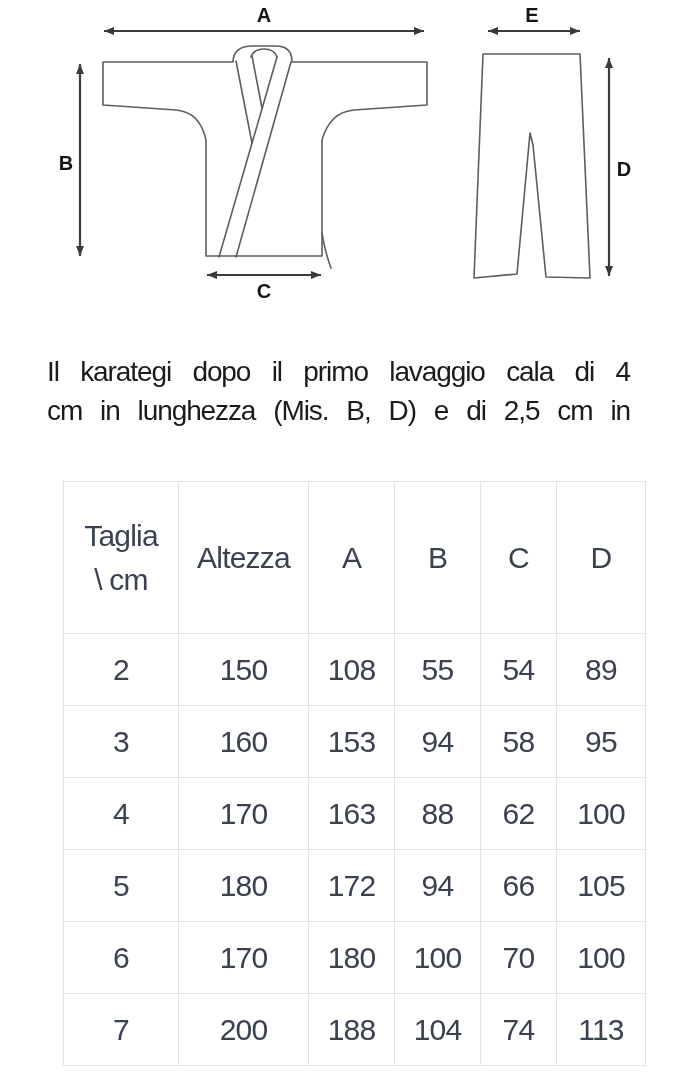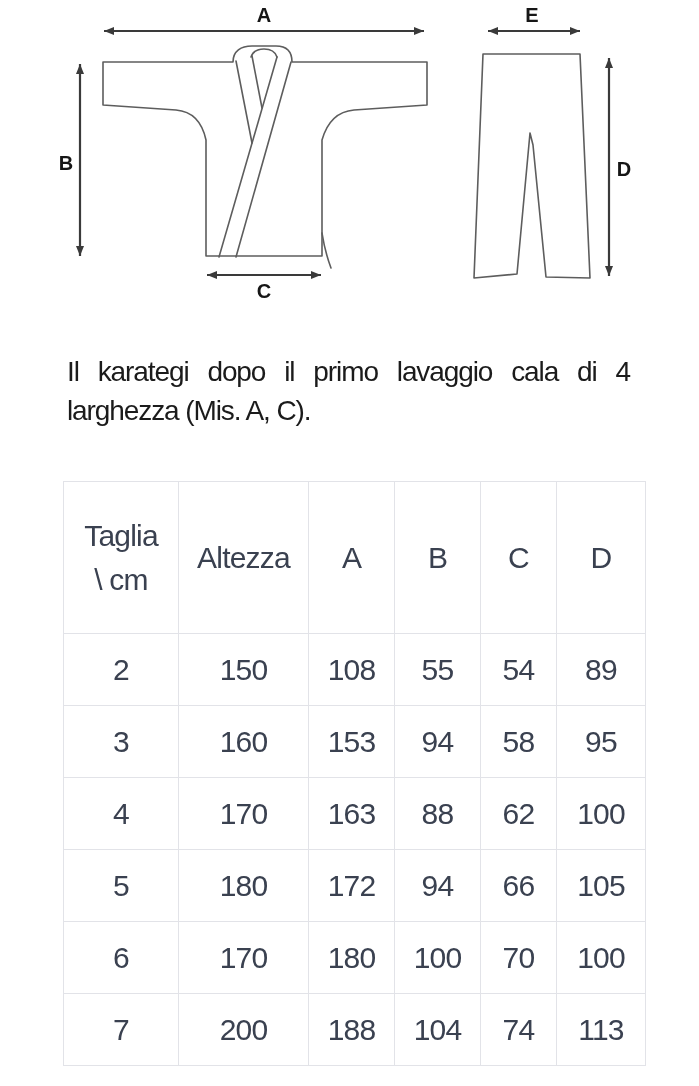--- a/index.html
+++ b/index.html
@@ -7,21 +7,21 @@
     width:699px;height:1086px;overflow:hidden;
     font-family:"Liberation Sans",sans-serif;
     -webkit-font-smoothing:antialiased;
   }
   .diagram{display:block;}
   .garment{fill:#ffffff;stroke:#5d5d5d;stroke-width:1.6;stroke-linejoin:round;}
   .gline{fill:none;stroke:#5d5d5d;stroke-width:1.6;stroke-linecap:round;}
   .marrow{stroke:#3a3a3a;stroke-width:2.2;}
   .mlabel{font-family:"Liberation Sans",sans-serif;font-size:20px;font-weight:bold;fill:#161616;text-anchor:middle;}
   .note{
-    margin:42px 69px 0 67px;
+    margin:42px 69px 0 47px;
     font-size:28px;line-height:39px;letter-spacing:-1.1px;
     color:#1b1b1b;
   }
   .note .jline{display:block;text-align:justify;text-align-last:justify;}
   .note .lline{display:block;text-align:left;}
   table.size{
     border-collapse:collapse;table-layout:fixed;
     margin:51px 0 0 63px;width:582px;
     color:#3a4150;font-size:30px;letter-spacing:-0.8px;
   }
@@ -68,21 +68,21 @@
     <text class="mlabel" x="264" y="22">A</text>
     <text class="mlabel" x="532" y="22">E</text>
     <text class="mlabel" x="66" y="170">B</text>
     <text class="mlabel" x="624" y="176">D</text>
     <text class="mlabel" x="264" y="298">C</text>
   </g>
 </svg>
 
 <p class="note">
   <span class="jline">Il karategi dopo il primo lavaggio cala di 4</span>
-  <span class="lline">larghezza (Mis. A, C).</span>
+  <span class="jline">cm in lunghezza (Mis. B, D) e di 2,5 cm in</span>
 </p>
 
 <table class="size">
   <colgroup>
     <col style="width:115px">
       <col style="width:130px">
       <col style="width:86px">
     <col style="width:86px">
       <col style="width:76px">
       <col style="width:89px">

